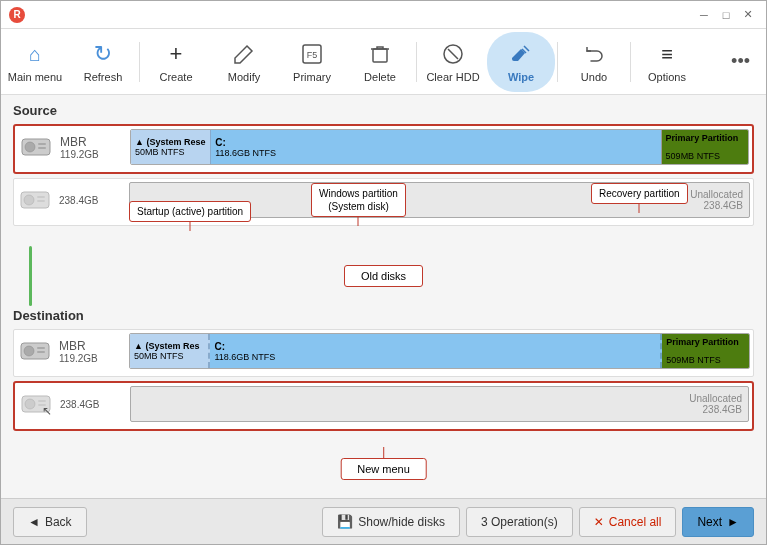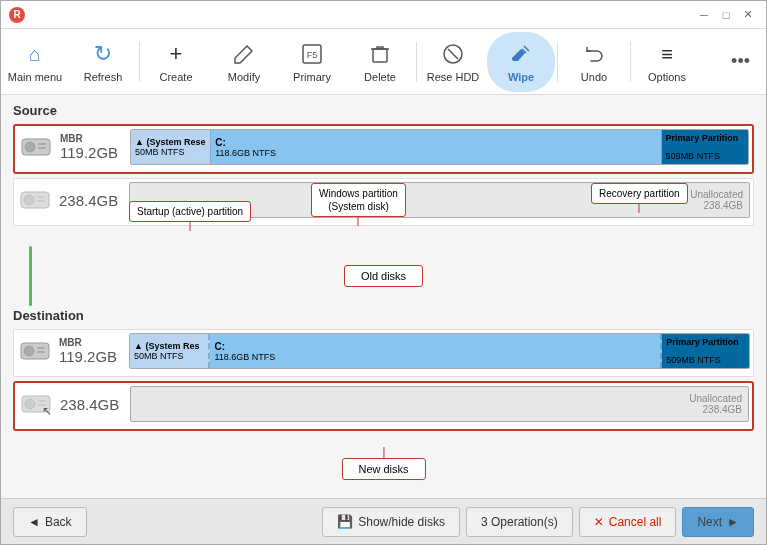--- a/index.html
+++ b/index.html
@@ -144,26 +144,26 @@
       display: flex;
       align-items: center;
       justify-content: center;
       flex-shrink: 0;
     }
     .disk-info {
       width: 64px;
       flex-shrink: 0;
     }
     .disk-info-label {
+      font-size: 12px;
+      font-weight: 400;
+      color: #555;
+    }
+    .disk-info-size {
       font-size: 10px;
-      font-weight: 700;
-      color: #555;
-    }
-    .disk-info-size {
-      font-size: 15px;
       color: #555;
     }
     .partitions-bar {
       flex: 1;
       height: 36px;
       display: flex;
       border: 1px solid #aaa;
       border-radius: 2px;
       overflow: hidden;
       position: relative;
@@ -185,21 +185,21 @@
       white-space: nowrap;
       overflow: hidden;
     }
     .partition-detail {
       font-size: 9px;
       white-space: nowrap;
       overflow: hidden;
     }
     .part-system { background: #b8d4f0; }
     .part-windows { background: #87c4f0; }
-    .part-recovery { background: #0369a1; gap: 8px; }
+    .part-recovery { background: #4d7c0f; gap: 8px; }
 
     .source-section { margin-bottom: 20px; }
     .dest-section { margin-top: 2px; }
 
     .bottom-bar {
       height: 46px;
       background: #e8e8e8;
       border-top: 1px solid #ccc;
       display: flex;
       align-items: center;
@@ -214,21 +214,21 @@
       border: 1px solid #bbb;
       background: #f0f0f0;
       border-radius: 3px;
       cursor: pointer;
       font-size: 12px;
       display: flex;
       align-items: center;
       gap: 5px;
       color: #333;
     }
-    .btn-primary { background: #5a9fd4; color: #404040; border-color: #4a8fc4; }
+    .btn-primary { background: #5a9fd4; color: #000000; border-color: #4a8fc4; }
     .btn-danger { color: #cc2200; }
 
     .disk-svg { width: 32px; height: 24px; }
   </style>
 </head>
 <body>
 
 <div class="window">
 
   <div class="titlebar">
@@ -283,21 +283,21 @@
       <span class="toolbar-btn-label">Delete</span>
     </button>
     <div class="toolbar-sep"></div>
     <button class="toolbar-btn">
       <div class="toolbar-btn-icon">
         <svg width="24" height="24" viewBox="0 0 24 24">
           <circle cx="12" cy="12" r="9" stroke="#555" stroke-width="1.5" fill="none"></circle>
           <line x1="7" y1="7" x2="17" y2="17" stroke="#555" stroke-width="1.5"></line>
         </svg>
       </div>
-      <span class="toolbar-btn-label">Rese HDD</span>
+      <span class="toolbar-btn-label">Clear HDD</span>
     </button>
     <button class="toolbar-btn active" style="background:#cce4f7;border-radius:28px;">
       <div class="toolbar-btn-icon" style="color:#3a7abf;">
         <svg width="24" height="24" viewBox="0 0 24 24">
           <path d="M7 19H5a2 2 0 01-2-2v-1l9-9 4 4-7 8z" fill="#3a7abf"></path>
           <path d="M13 7l4 4M15 4l5 5" stroke="#3a7abf" stroke-width="1.5" fill="none"></path>
         </svg>
       </div>
       <span class="toolbar-btn-label" style="color:#3a7abf;font-weight:600;">Wipe</span>
     </button>
@@ -461,21 +461,21 @@
               <div style="font-size:10px; color:#888;">Unallocated</div>
               <div style="font-size:10px; color:#888;">238.4GB</div>
             </div>
           </div>
         </div>
       </div>
     </div>
 
     <div style="position:absolute; bottom:18px; left:50%; transform:translateX(-50%); background:white; border:1px solid #c0392b; border-radius:3px; padding:4px 16px; font-size:11px; z-index:10; pointer-events:none;">
       <div style="position:absolute; top:-12px; left:50%; transform:translateX(-50%); width:1px; height:12px; background:#c0392b;"></div>
-      <span>New disks</span>
+      <span>New menu</span>
     </div>
 
   </div>
 
   <div class="bottom-bar">
     <div class="bottom-left">
       <button class="btn">
         <span>◄</span>
         <span>Back</span>
       </button>

